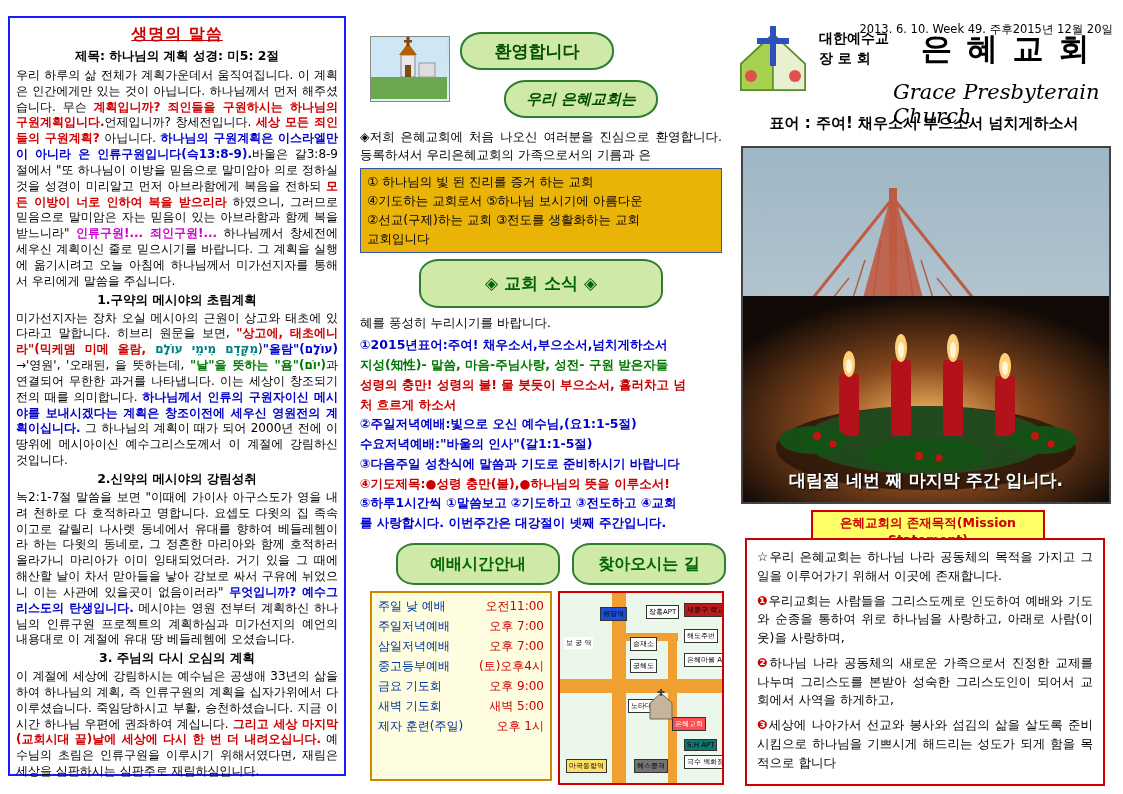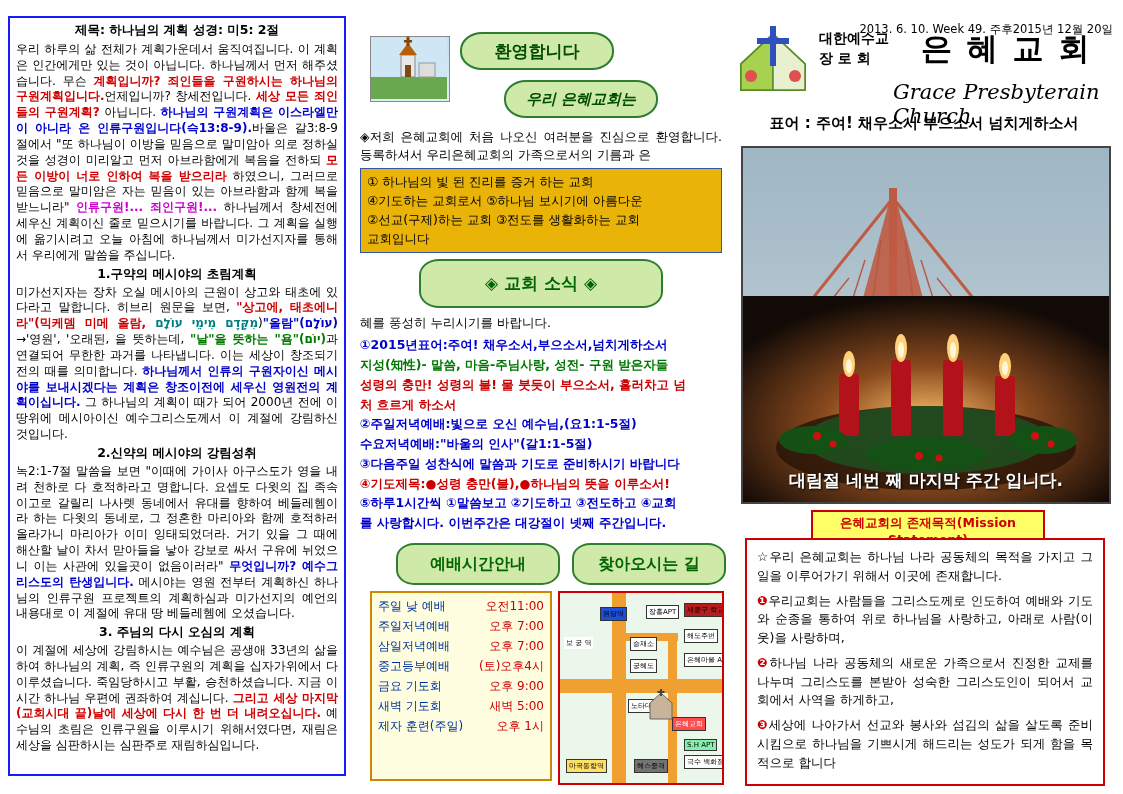--- a/index.html
+++ b/index.html
@@ -172,20 +172,21 @@
   .mission-box .star{color:#000;font-weight:bold;}
   .num{color:#cc0000;font-weight:bold;}
   .mission-p{margin-bottom:6px;text-align:justify;}
 </style>
 </head>
 <body>
 
 <div class="page">
 
   <div class="left-col">
+    <div class="left-title">생명의 말씀</div>
     <div class="left-subtitle">제목: 하나님의 계획    성경: 미5: 2절</div>
 
     <div class="body-text">
       <span>우리 하루의 삶 전체가 계획가운데서 움직여집니다. 이 계획은 인간에게만 있는 것이 아닙니다. 하나님께서 먼저 해주셨습니다. 무슨 </span><span class="red">계획입니까? 죄인들을 구원하시는 하나님의 구원계획입니다.</span><span>언제입니까?   창세전입니다. </span><span class="red">세상 모든 죄인들의 구원계획?</span><span> 아닙니다. </span><span class="blue">하나님의 구원계획은 이스라엘만이 아니라 온 인류구원입니다(슥13:8-9).</span><span>바울은 갈3:8-9절에서 "또 하나님이 이방을 믿음으로 말미암아 의로 정하실 것을 성경이 미리알고 먼저 아브라함에게 복음을 전하되 </span><span class="red">모든 이방이 너로 인하여 복을 받으리라</span><span> 하였으니, 그러므로 믿음으로 말미암은 자는 믿음이 있는 아브라함과 함께 복을 받느니라" </span><span class="magenta">인류구원!... 죄인구원!...</span><span> 하나님께서 창세전에 세우신 계획이신 줄로 믿으시기를 바랍니다. 그 계획을 실행에 옮기시려고 오늘 아침에 하나님께서 미가선지자를 통해서 우리에게 말씀을 주십니다.</span>
     </div>
 
     <div class="heading-c">1.구약의 메시야의 초림계획</div>
 
     <div class="body-text">
       <span>미가선지자는 장차 오실 메시아의 근원이 상고와 태초에 있다라고 말합니다. 히브리 원문을 보면, </span><span class="red">"상고에, 태초에니라"(믹케뎀 미메 올람, </span><span class="teal">מִקֶּדֶם מִימֵי עוֹלָם</span><span>)</span><span class="blue">"올람"(עוֹלָם)</span><span>→'영원', '오래된, 을 뜻하는데, </span><span class="green">"날"을 뜻하는 "욤"(יוֹם)</span><span>과 연결되어 무한한 과거를 나타냅니다. 이는 세상이 창조되기 전의 때를 의미합니다. </span><span class="blue">하나님께서 인류의 구원자이신 메시야를 보내시겠다는 계획은 창조이전에 세우신 영원전의 계획이십니다.</span><span> 그 하나님의 계획이 때가 되어 2000년 전에 이 땅위에 메시아이신 예수그리스도께서 이 계절에 강림하신 것입니다.</span>
@@ -301,21 +302,21 @@
         <div class="map-chip" style="left:40px;top:14px;background:#1d4ed8;">원당역</div>
         <div class="map-chip" style="left:86px;top:12px;background:#fff;">장흥APT</div>
         <div class="map-chip" style="left:124px;top:10px;background:#b91c1c;">세종구 학교</div>
         <div class="map-chip" style="left:4px;top:44px;background:#fff;border:none;">보 궁 역</div>
         <div class="map-chip" style="left:70px;top:44px;background:#fff;">승재소</div>
         <div class="map-chip" style="left:124px;top:36px;background:#fff;">해도주변</div>
         <div class="map-chip" style="left:124px;top:60px;background:#fff;">은혜마을 A P T</div>
         <div class="map-chip" style="left:70px;top:66px;background:#fff;">궁혜도</div>
         <div class="map-chip" style="left:68px;top:106px;background:#fff;">노타대부분</div>
         <div class="map-chip" style="left:112px;top:124px;background:#ff4d4d;color:#fff;">은혜교회</div>
-        <div class="map-chip" style="left:124px;top:146px;background:#86efac;">S.H APT</div>
+        <div class="map-chip" style="left:124px;top:146px;background:#0f766e;">S.H APT</div>
         <div class="map-chip" style="left:124px;top:162px;background:#fff;">극수 백화점</div>
         <div class="map-chip" style="left:6px;top:166px;background:#ffe066;">마곡동항역</div>
         <div class="map-chip" style="left:74px;top:166px;background:#737373;">헤스중격</div>
 
         <svg style="position:absolute;left:84px;top:96px;" width="34" height="34" viewBox="0 0 34 34">
           <polygon points="6,14 17,4 28,14 28,30 6,30" fill="#c8b49a" stroke="#666"></polygon>
           <rect x="16" y="0" width="2" height="7" fill="#444"></rect>
           <rect x="13.5" y="2" width="7" height="2" fill="#444"></rect>
         </svg>
       </div>

